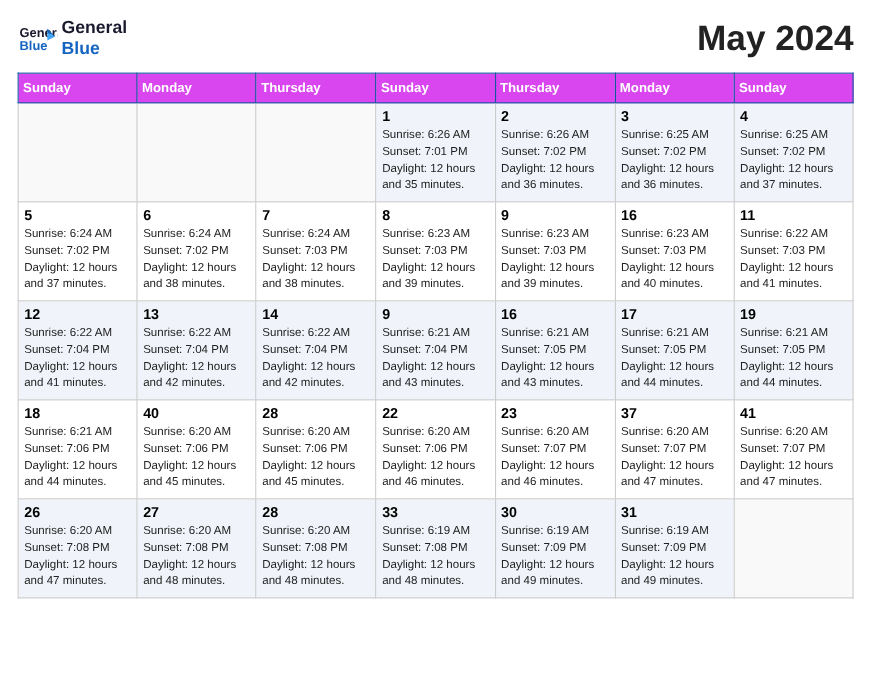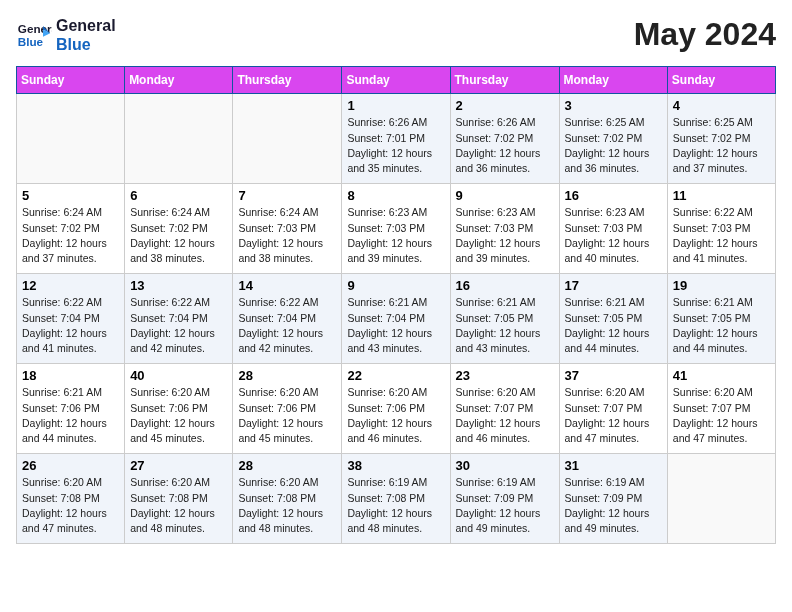--- a/index.html
+++ b/index.html
@@ -313,21 +313,21 @@
 and 48 minutes.</div>
         </td>
         <td>
           <div class="day-number">28</div>
           <div class="day-info" style="white-space: pre-line;">Sunrise: 6:20 AM
 Sunset: 7:08 PM
 Daylight: 12 hours
 and 48 minutes.</div>
         </td>
         <td>
-          <div class="day-number">38</div>
+          <div class="day-number">33</div>
           <div class="day-info" style="white-space: pre-line;">Sunrise: 6:19 AM
 Sunset: 7:08 PM
 Daylight: 12 hours
 and 48 minutes.</div>
         </td>
         <td>
           <div class="day-number">30</div>
           <div class="day-info" style="white-space: pre-line;">Sunrise: 6:19 AM
 Sunset: 7:09 PM
 Daylight: 12 hours

